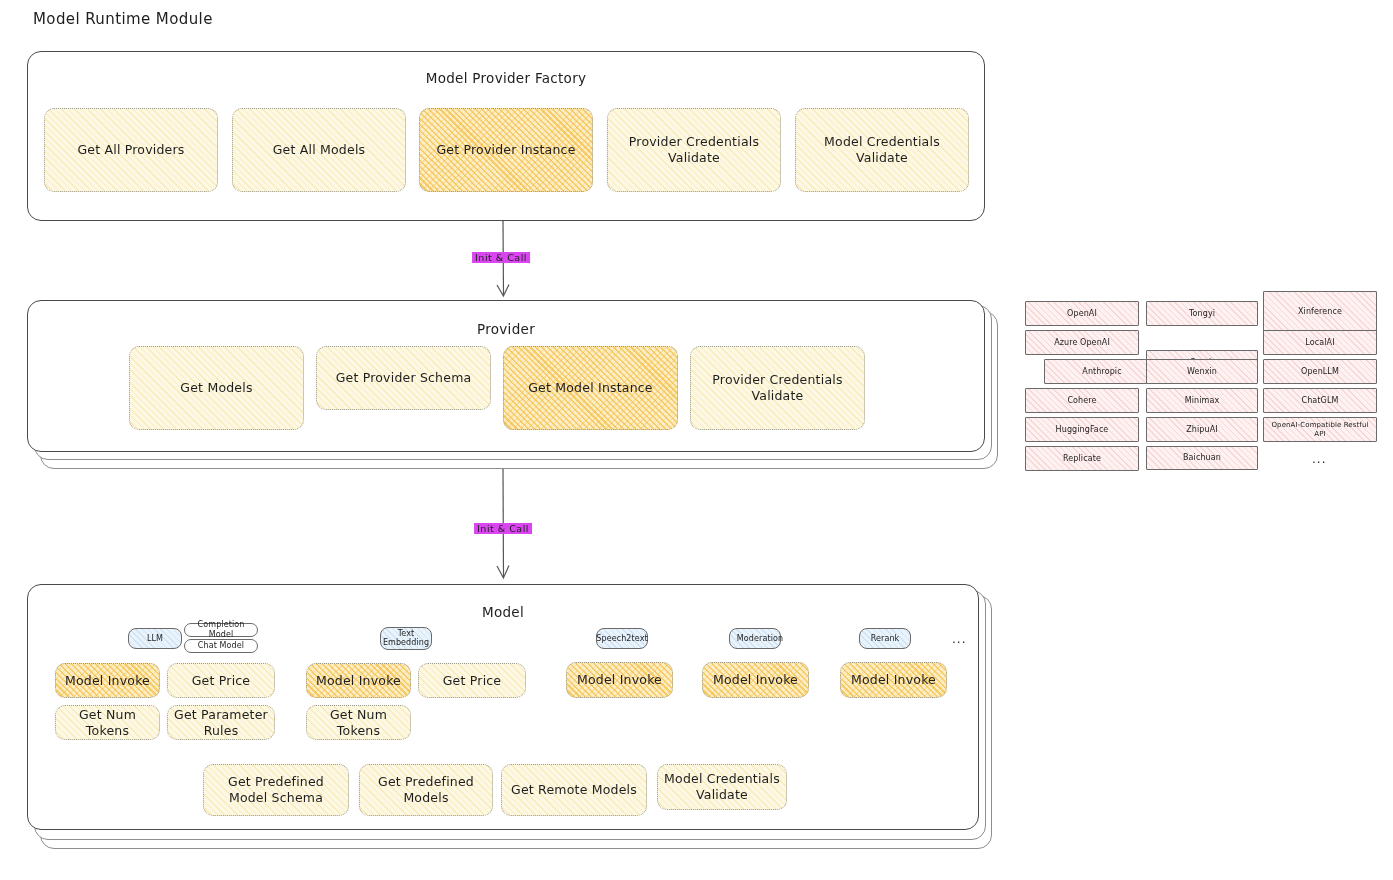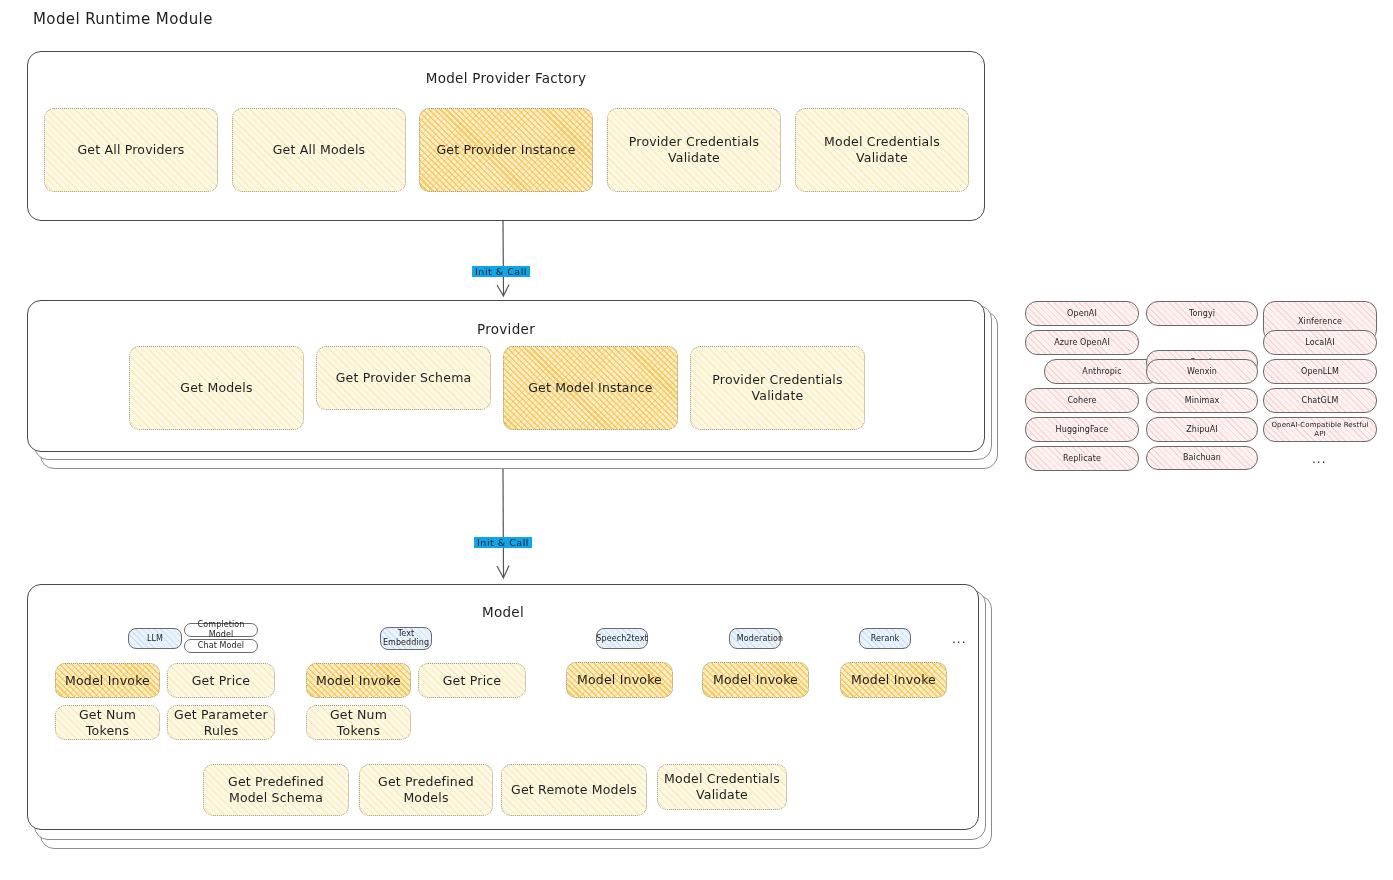--- a/index.html
+++ b/index.html
@@ -85,21 +85,21 @@
       repeating-linear-gradient(-45deg,
         rgba(243,184,50,.30) 0px,
         rgba(243,184,50,.30) 1.2px,
         rgba(255,255,255,0) 1.2px,
         rgba(255,255,255,0) 5px),
       #fcedc4;
   }
   
   .box.pink {
     border: 1.1px solid #6a6a6a;
-    border-radius: 12px;
+    border-radius: 1px;
     background:
       repeating-linear-gradient(45deg,
         rgba(230,120,120,.22) 0px,
         rgba(230,120,120,.22) 1.1px,
         rgba(255,255,255,0) 1.1px,
         rgba(255,255,255,0) 4.4px),
       #fdf1f1;
     font-size: 8px;
     letter-spacing: .1px;
   }
@@ -128,23 +128,22 @@
 
   
   .arrow-wrap { position: absolute; }
   .arrow-label {
     position: absolute;
     font-size: 9.5px;
     letter-spacing: .5px;
     color: #1e1e1e;
     white-space: nowrap;
     transform: translateX(-50%);
-    background: #0ea5e9;
+    background: #d946ef;
     padding: 0 3px;
-    margin-top: 14px;
   }
   .ellipsis {
     position: absolute;
     font-size: 12px;
     color: #1e1e1e;
     letter-spacing: 1px;
   }
 </style>
 </head>
 <body>
@@ -227,21 +226,21 @@
 <div class="box pink" style="left:1146px; top:388px; width:112px; height:25px;">
   <span>Minimax</span>
   </div>
 <div class="box pink" style="left:1146px; top:417px; width:112px; height:25px;">
   <span>ZhipuAI</span>
   </div>
 <div class="box pink" style="left:1146px; top:446px; width:112px; height:24px;">
   <span>Baichuan</span>
   </div>
 
-<div class="box pink" style="left:1263px; top:301px; width:114px; height:41px;">
+<div class="box pink" style="left:1263px; top:291px; width:114px; height:41px;">
   <span>Xinference</span>
   </div>
 <div class="box pink" style="left:1263px; top:330px; width:114px; height:25px;">
   <span>LocalAI</span>
   </div>
 <div class="box pink" style="left:1263px; top:359px; width:114px; height:25px;">
   <span>OpenLLM</span>
   </div>
 <div class="box pink" style="left:1263px; top:388px; width:114px; height:25px;">
   <span>ChatGLM</span>

